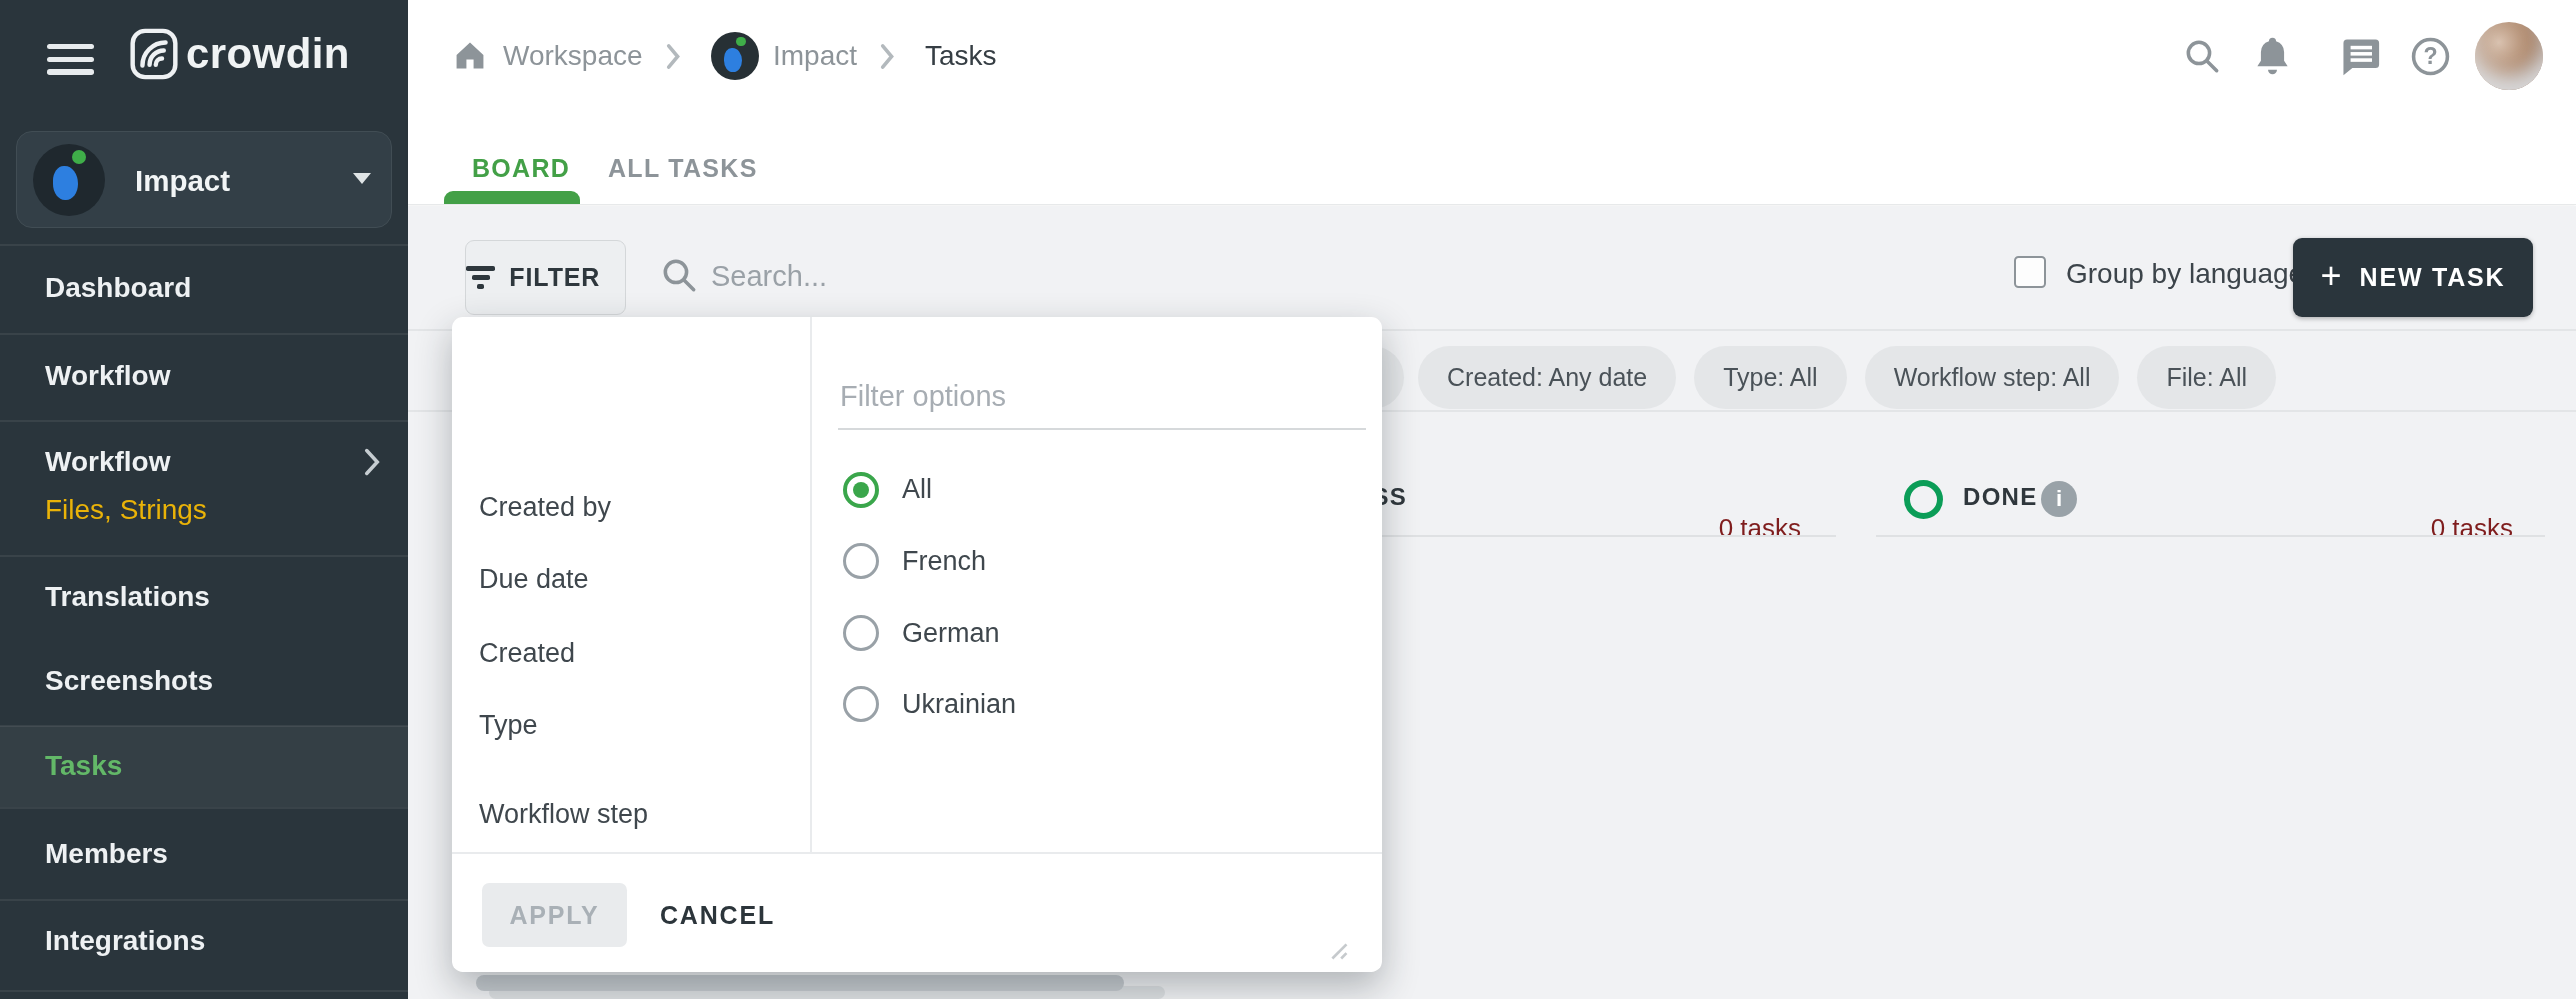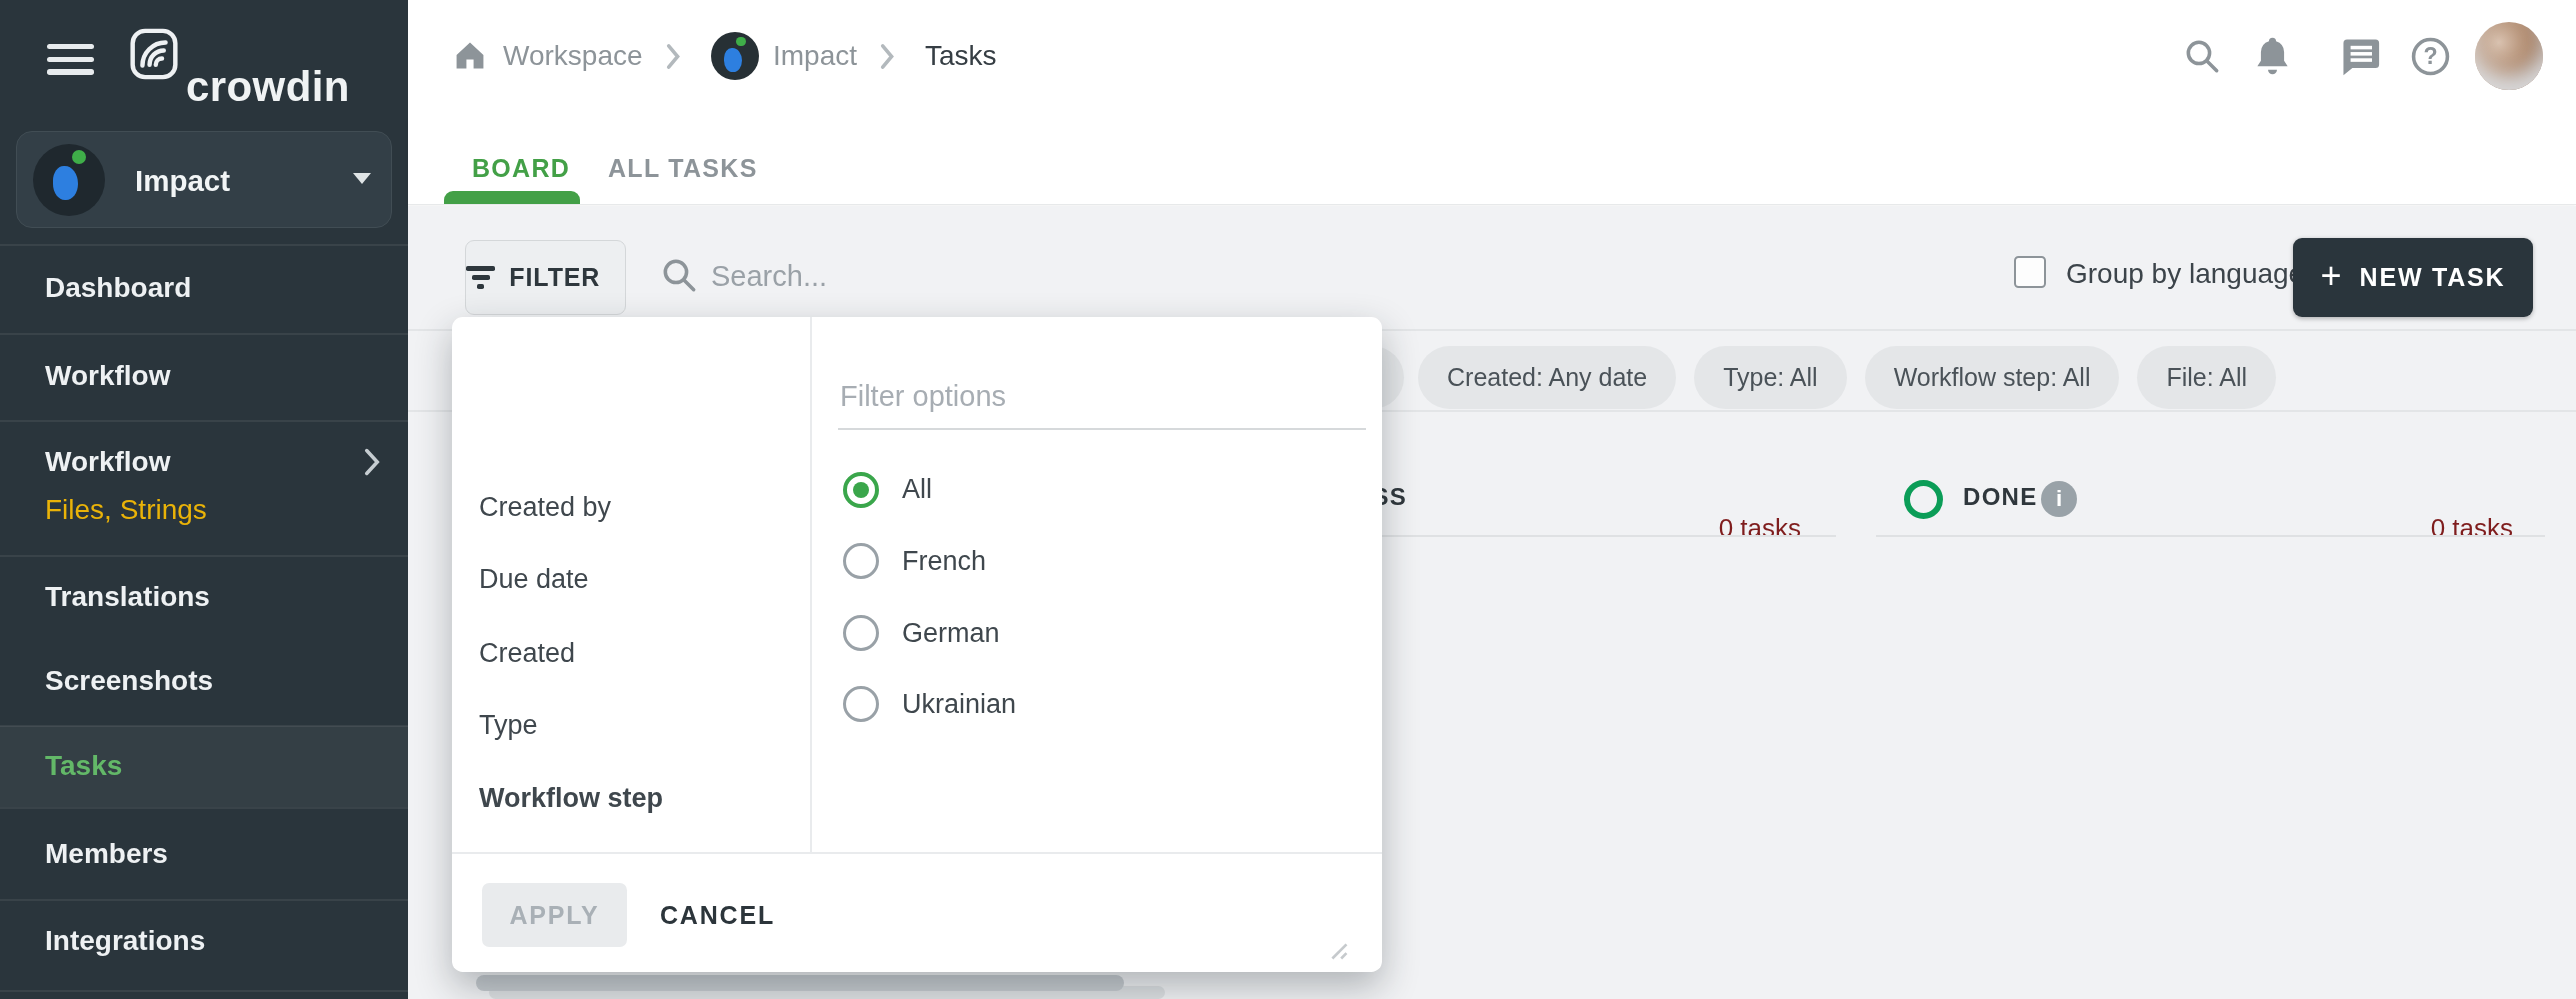--- a/index.html
+++ b/index.html
@@ -93,21 +93,21 @@
         <span></span>
     </div>
     <div class="abs" style="left:130px;top:28px;width:48px;height:52px;">
       <svg width="48" height="52" viewBox="0 0 54 58">
         <rect x="3" y="3" width="48" height="52" rx="14" fill="none" stroke="#eef1f3" stroke-width="5"></rect>
         <path d="M40 16 A 26 26 0 0 0 14 42" fill="none" stroke="#eef1f3" stroke-width="5" stroke-linecap="round"></path>
         <path d="M38 25 A 16 16 0 0 0 22 41" fill="none" stroke="#eef1f3" stroke-width="5" stroke-linecap="round"></path>
         <path d="M36 34 A 7 7 0 0 0 29 41" fill="none" stroke="#eef1f3" stroke-width="5" stroke-linecap="round"></path>
       </svg>
     </div>
-    <div class="abs" style="left:186px;top:30px;font-size:42px;font-weight:700;color:#f0f3f4;letter-spacing:0.4px;margin-top:33px;">crowdin</div>
+    <div class="abs" style="left:186px;top:30px;font-size:42px;font-weight:700;color:#f0f3f4;letter-spacing:0.4px;">crowdin</div>
 
     <div class="abs proj-card">
       <div class="proj-avatar" style="left:16px;top:11.6px;">
         <span class="dot" style="left:39px;top:6.3px;"></span>
         <span class="drop" style="left:19.7px;top:22.4px;width:25px;height:34px;"></span>
       </div>
       <div class="abs" style="left:118px;top:32px;font-size:29.5px;font-weight:700;color:#f2f5f6;">Impact</div>
       <div class="abs caret-down" style="left:336px;top:41px;"></div>
     </div>
 
@@ -244,21 +244,21 @@
 
     <div class="abs scroll-track"></div>
     <div class="abs scroll-thumb"></div>
   </main>
 
   <section class="abs dropdown">
     <div class="abs dd-row" style="top:154px;">Created by</div>
     <div class="abs dd-row" style="top:226px;">Due date</div>
     <div class="abs dd-row" style="top:300px;">Created</div>
     <div class="abs dd-row" style="top:372px;">Type</div>
-    <div class="abs dd-row" style="top:445px;font-weight:bold;">Workflow step</div>
+    <div class="abs dd-row" style="top:461px;">Workflow step</div>
     <div class="abs dd-vline"></div>
 
     <input class="abs dd-input" value="" placeholder="Filter options" style="">
     <div class="abs dd-underline"></div>
 
     <div class="abs radio on" style="left:391px;top:155px;">
         <i></i>
       </div>
     <div class="abs radio-label" style="left:450px;top:157px;">All</div>
     <div class="abs radio off" style="left:391px;top:226px;"></div>

